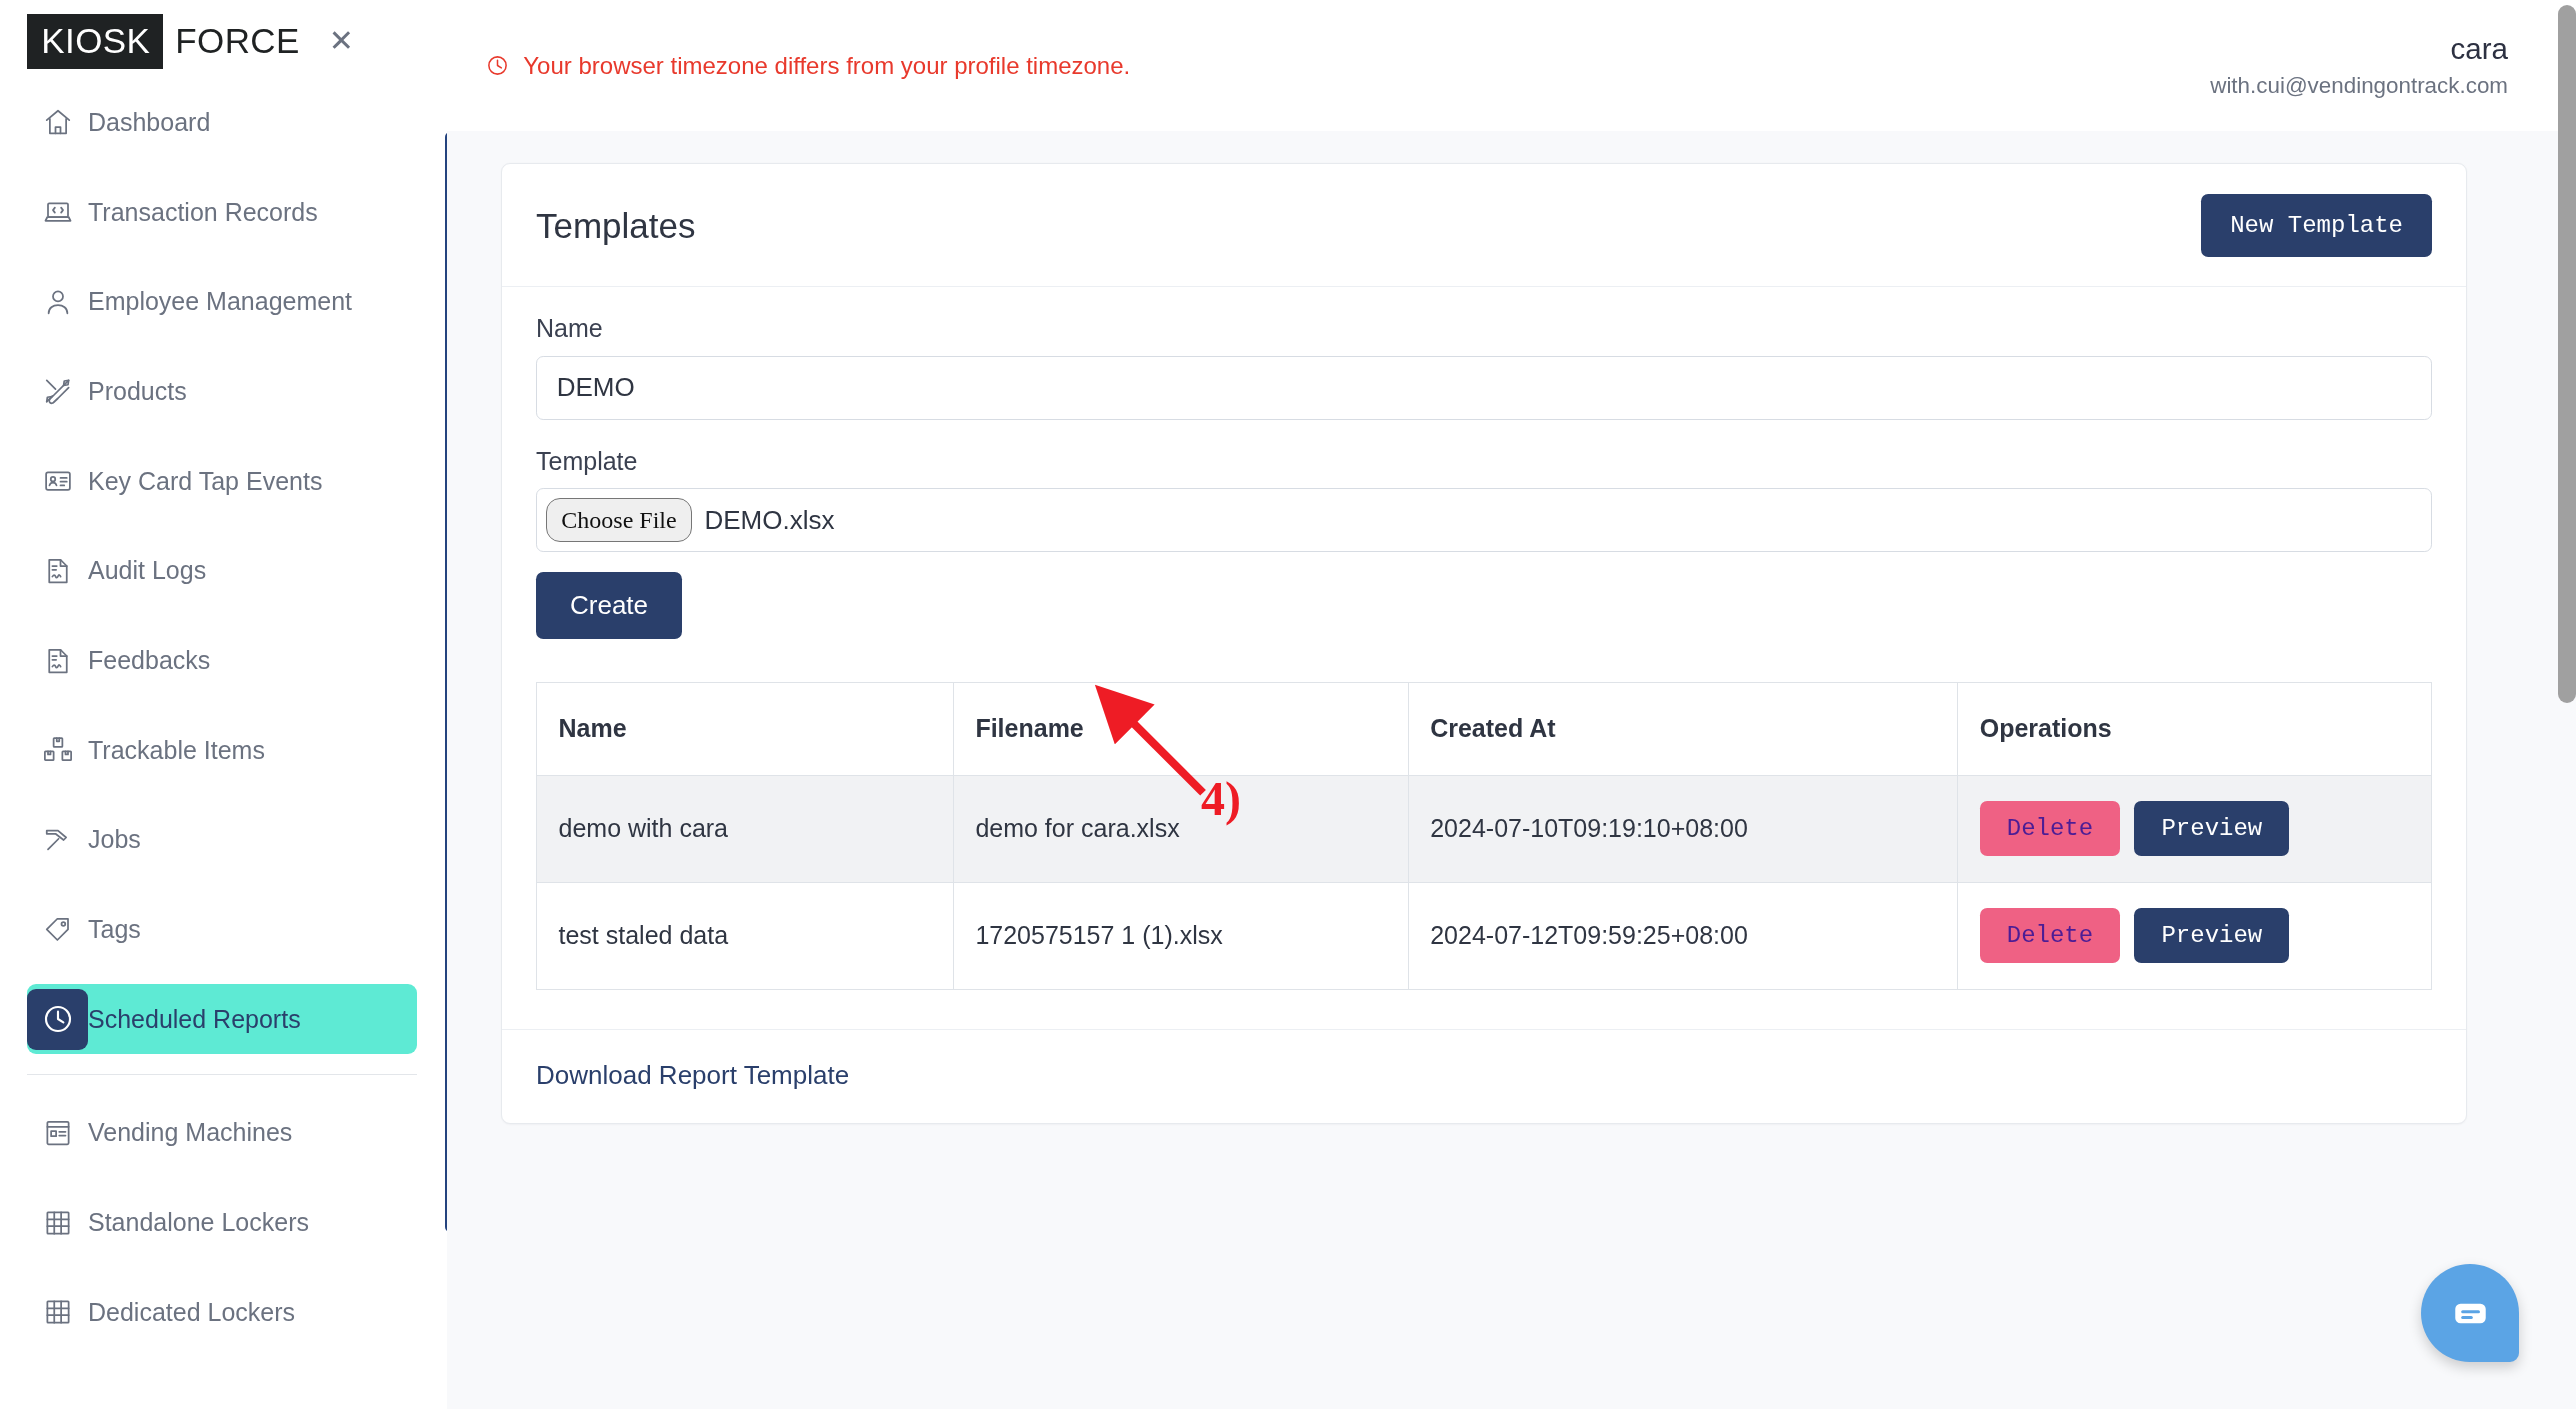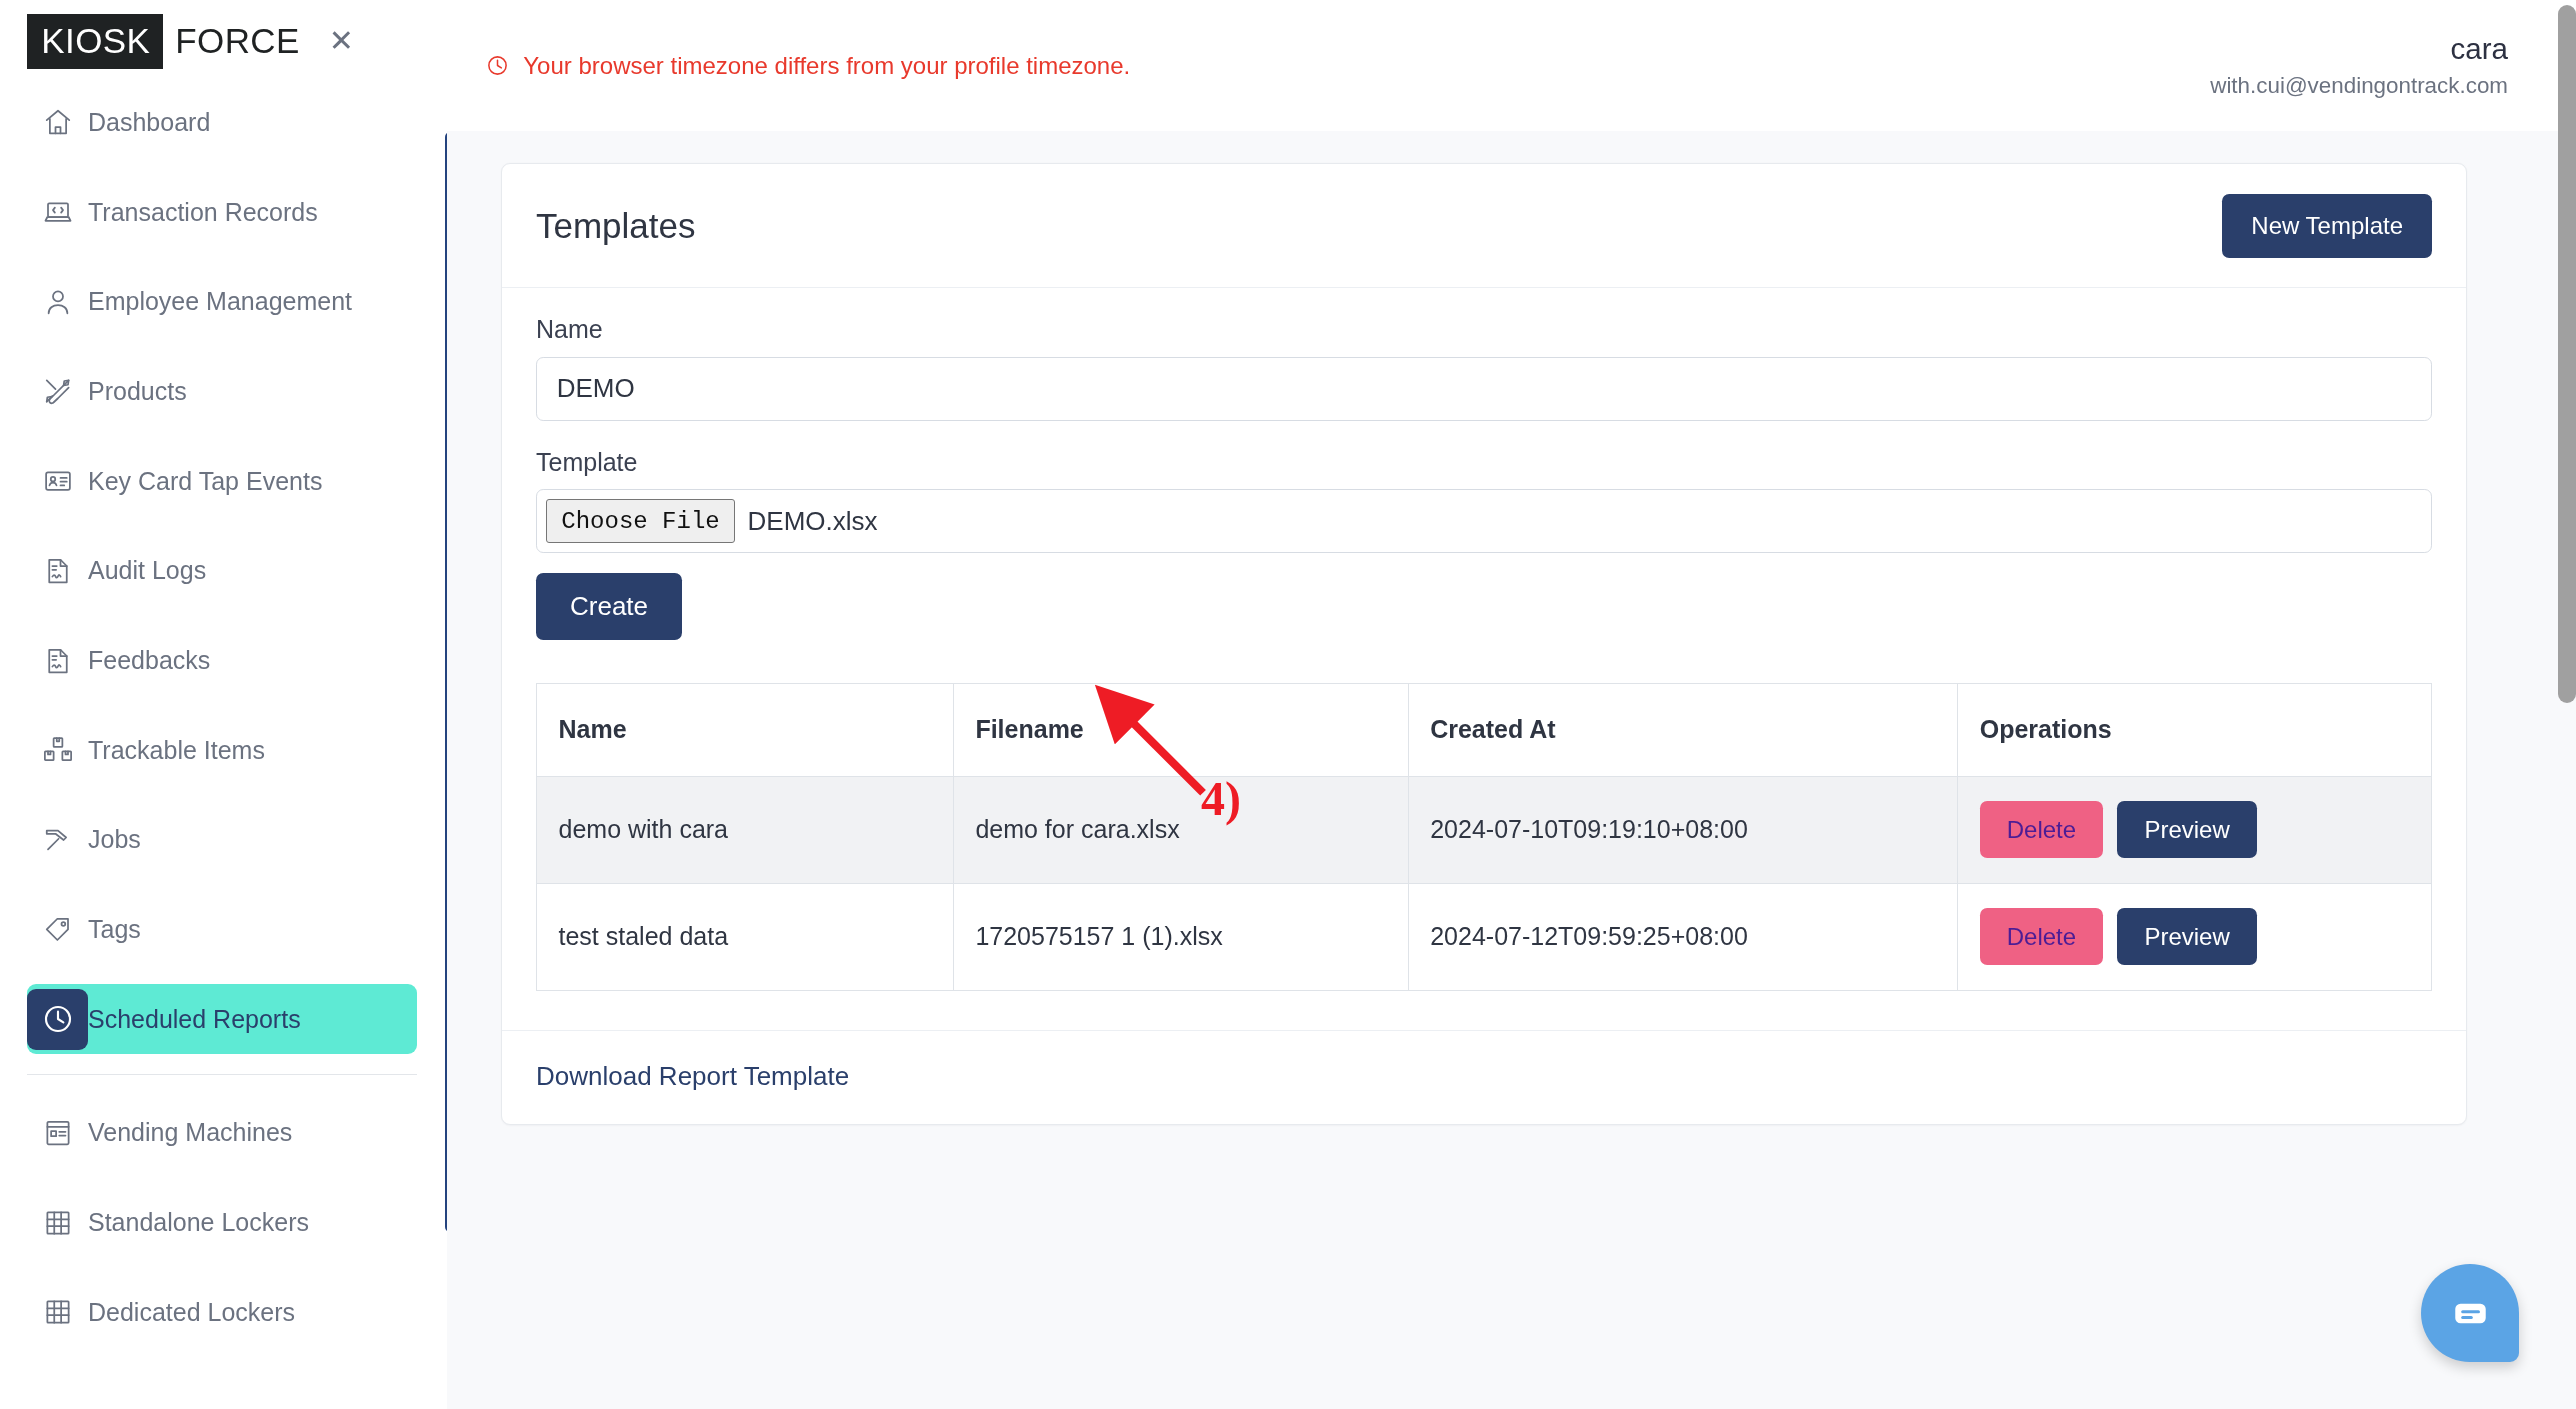--- a/index.html
+++ b/index.html
@@ -103,21 +103,21 @@
     box-shadow: 0 0.9px 1.8px rgba(16,24,40,0.04);
   }
   .card-head {
     display: flex; align-items: center; justify-content: space-between;
     padding: 30px 34px 29px 34px;
     border-bottom: 0.9px solid #eceff3;
   }
   .card-title { font-size: 35px; color: #2f3542; font-weight: 400; }
   .btn {
     border: none; border-radius: 7.2px; cursor: pointer;
-    font-family: Liberation Sans, sans-serif;
+    font-family: Liberation Mono, monospace;
   }
   .btn-primary {
     background: #2a3f6b; color: #ffffff;
     font-size: 24px; padding: 18px 29px;
   }
   .btn-pink {
     background: #ef6184; color: #4c1d95;
     font-size: 24px; padding: 14.3px 27px;
   }
   .btn-navy-sm {
@@ -135,23 +135,23 @@
     background: #ffffff;
   }
   .file-row {
     width: 100%; height: 64px;
     border: 0.9px solid #d7dce3; border-radius: 7.2px;
     display: flex; align-items: center;
     padding: 0 9px; background: #ffffff;
   }
   .choose-file {
     background: #efefef; border: 0.9px solid #767676;
-    border-radius: 3px; font-size: 24px; color: #111;
+    border-radius: 14px; font-size: 24px; color: #111;
     padding: 7.2px 14.3px; cursor: pointer;
-    font-family: Liberation Mono, monospace;
+    font-family: Liberation Serif, serif;
   }
   .file-name { font-size: 26px; color: #2f3542; margin-left: 12.5px; }
   .spacer-22 { height: 19.7px; }
   .spacer-30 { height: 27px; }
 
   .create-btn {
     background: #2a3f6b; color: #ffffff;
     font-size: 26px; padding: 18px 34px;
     border-radius: 7.2px; border: none; cursor: pointer;
     font-family: "Liberation Sans", sans-serif;

